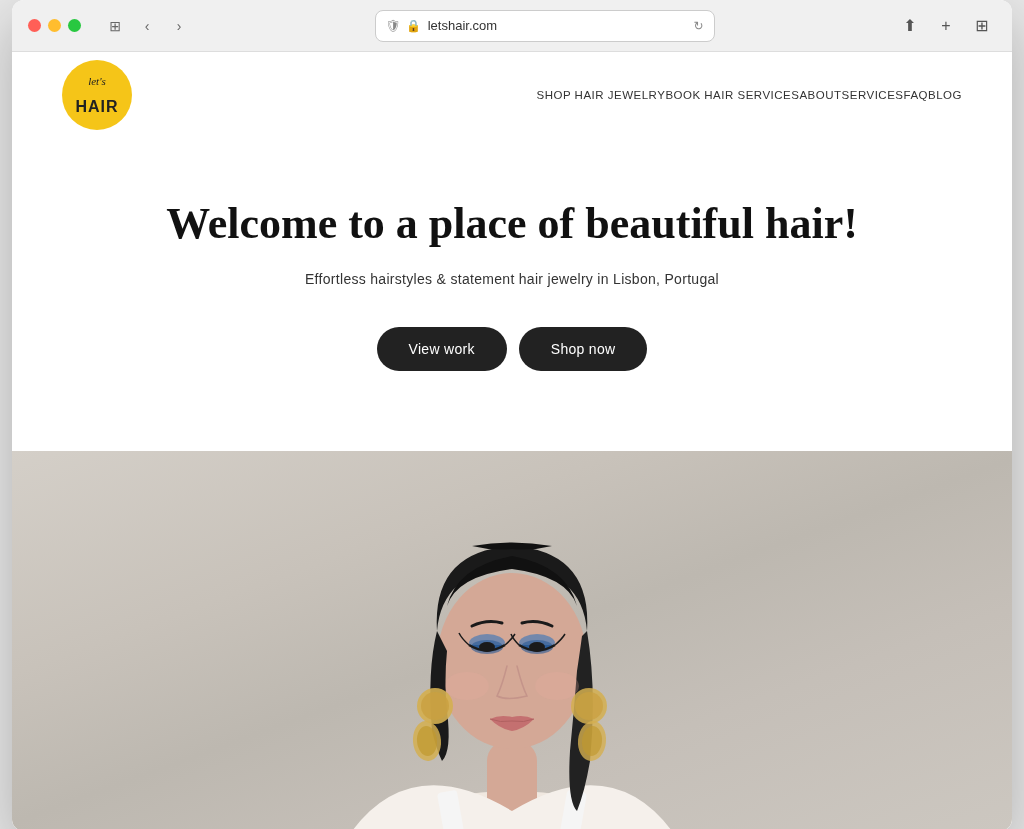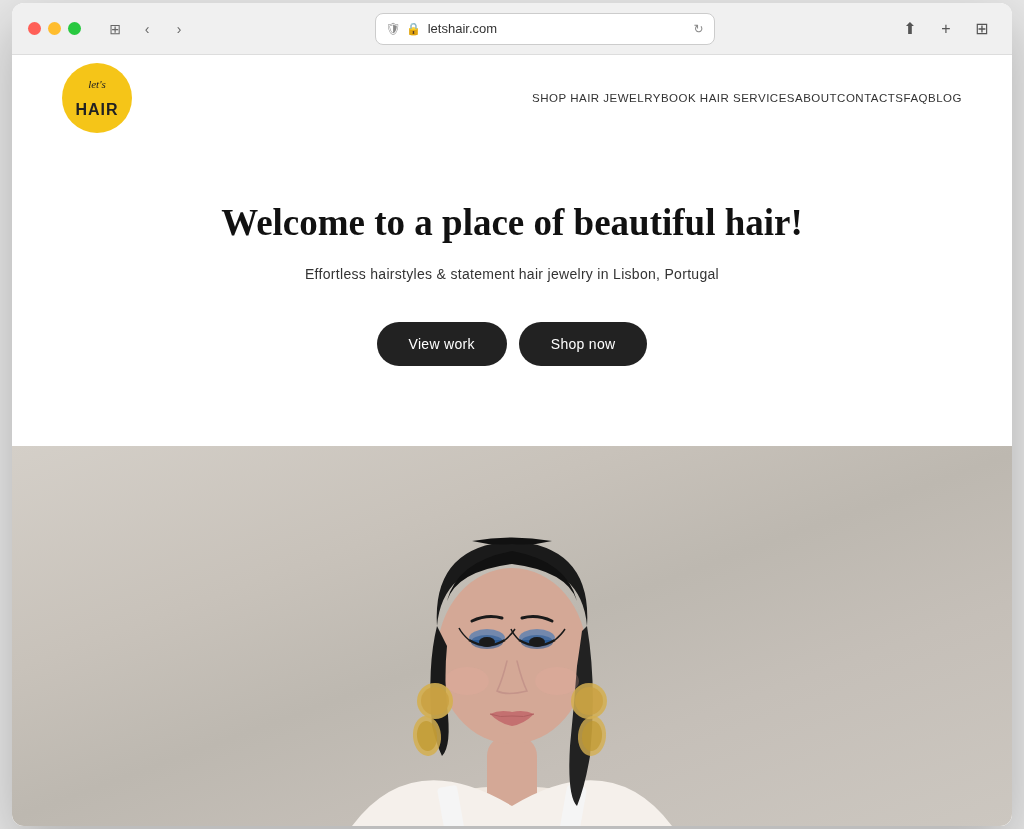--- a/index.html
+++ b/index.html
@@ -174,21 +174,21 @@
 
     
     .hero-section {
       text-align: center;
       padding: 60px 50px 80px;
       background: #fff;
     }
 
     .hero-title {
       font-family: 'Georgia', serif;
-      font-size: 37px;
+      font-size: 44px;
       font-weight: 900;
       color: #111;
       margin-bottom: 20px;
       line-height: 1.2;
     }
 
     .hero-subtitle {
       font-size: 14px;
       color: #333;
       font-weight: 400;
@@ -275,21 +275,21 @@
     <header class="site-header">
       <div class="logo-circle">
         <span class="logo-lets">let's</span>
         <span class="logo-hair">HAIR</span>
       </div>
 
       <nav class="site-nav">
         <a class="nav-link">SHOP HAIR JEWELRY</a>
         <a class="nav-link">BOOK HAIR SERVICES</a>
         <a class="nav-link">ABOUT</a>
-        <a class="nav-link">CONTACTS</a>
+        <a class="nav-link">SERVICES</a>
         <a class="nav-link">FAQ</a>
         <a class="nav-link">BLOG</a>
       </nav>
     </header>
 
     <section class="hero-section">
       <h1 class="hero-title">Welcome to a place of beautiful hair!</h1>
       <p class="hero-subtitle">Effortless hairstyles &amp; statement hair jewelry in Lisbon, Portugal</p>
       <div class="hero-buttons">
         <button class="btn-primary">View work</button>

